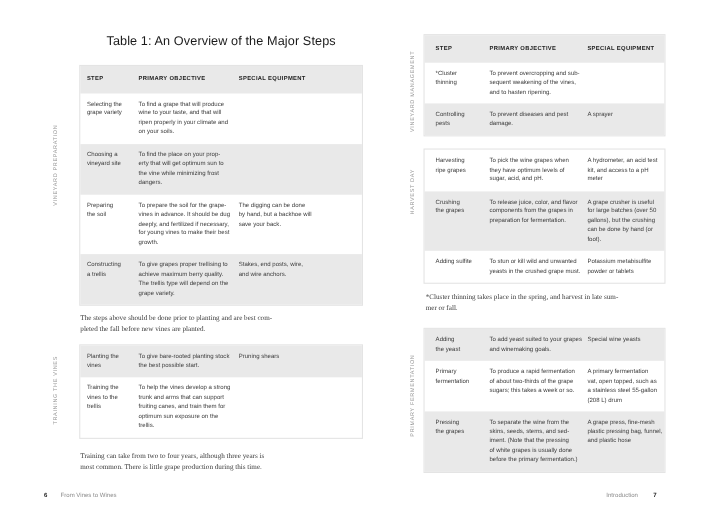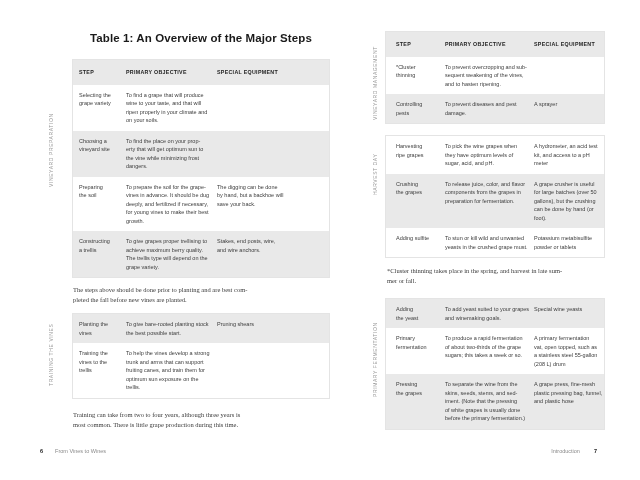--- a/index.html
+++ b/index.html
@@ -4,21 +4,21 @@
 <style>
   html,body { margin:0; padding:0; }
   body {
     width:640px; height:480px; background:#ffffff; position:relative;
     font-family:"Liberation Sans", sans-serif; color:#3c3c3c; overflow:hidden;
   }
   .col { position:absolute; }
   .col-left  { left:72px;  top:32px; width:258px; }
   .col-right { left:385px; top:31px; width:220px; }
   .doc-title {
-    font-size:11.5px; font-weight:bold; color:#1a1a1a; text-align:center;
+    font-size:11.5px; font-weight:normal; color:#1a1a1a; text-align:center;
     margin:0 0 15px 0; letter-spacing:0.1px; white-space:pre;
   }
   .tbl { box-sizing:border-box; border:1px solid #e4e4e4; background:#fff; }
   .row { display:grid; }
   .tl .row  { grid-template-columns:53px 91px auto; }
   .tr2 .row { grid-template-columns:59px 89px auto; }
   .row.g { background:#e9e9e9; }
   .cell {
     font-size:5.5px; line-height:8.5px; white-space:pre;
     padding:6px 2px 6px 0; color:#3c3c3c;

